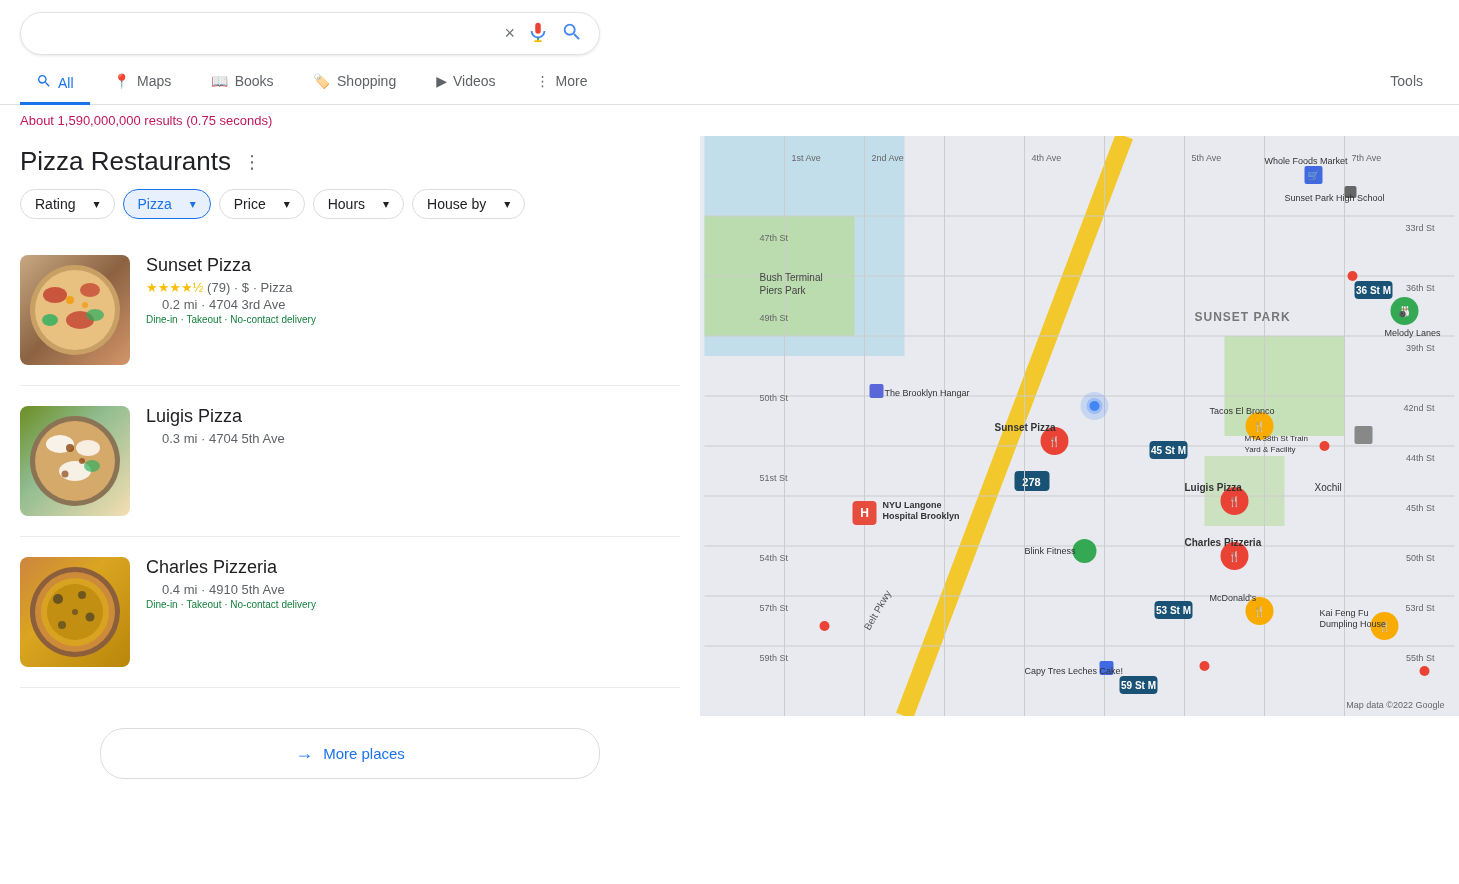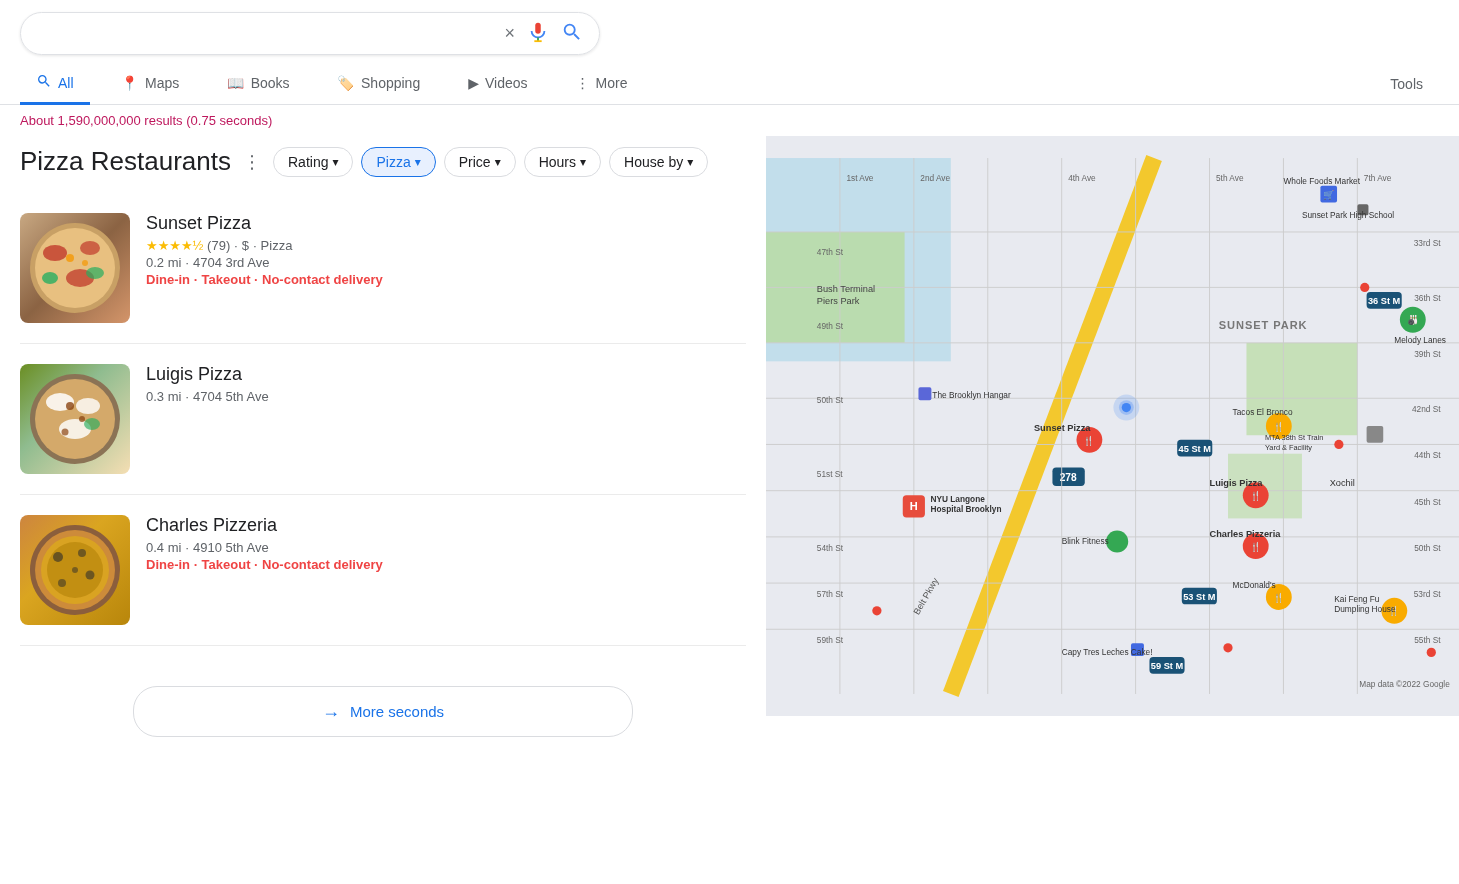--- a/index.html
+++ b/index.html
@@ -33,24 +33,24 @@
       align-items: center;
       gap: 12px;
     }
     .clear-icon { color: #70757a; cursor: pointer; font-size: 18px; }
     .mic-icon { cursor: pointer; }
     .search-icon-btn { cursor: pointer; }
 
     
     .nav-tabs {
       display: flex;
-      align-items: center;
+      align-items: flex-start;
       padding: 0 20px;
       border-bottom: 1px solid #dfe1e5;
-      gap: 16px;
+      gap: 8px;
     }
     .nav-tab {
       display: flex;
       align-items: center;
       gap: 6px;
       padding: 10px 16px;
       cursor: pointer;
       color: #5f6368;
       font-size: 14px;
       border-bottom: 3px solid transparent;
@@ -76,21 +76,21 @@
     }
 
     
     .main-layout {
       display: flex;
       gap: 0;
     }
 
     
     .left-panel {
-      width: 766px;
+      width: 700px;
       padding: 10px 20px;
       flex-shrink: 0;
     }
 
     
     .section-header {
       display: flex;
       align-items: center;
       gap: 12px;
       margin-bottom: 16px;
@@ -108,21 +108,21 @@
     }
     .filter-chips {
       display: flex;
       align-items: center;
       gap: 8px;
       flex-wrap: wrap;
     }
     .filter-chip {
       display: flex;
       align-items: center;
-      gap: 4px;
+      gap: 18px;
       border: 1px solid #dadce0;
       border-radius: 20px;
       padding: 6px 14px;
       cursor: pointer;
       font-size: 14px;
       color: #202124;
       background: #fff;
       white-space: nowrap;
     }
     .filter-chip.active {
@@ -159,25 +159,25 @@
     }
     .restaurant-meta {
       font-size: 13px;
       color: #5f6368;
       margin-bottom: 2px;
     }
     .restaurant-addr {
       font-size: 13px;
       color: #5f6368;
       margin-bottom: 2px;
+      margin-left: 16px;
     }
     .restaurant-services {
-      font-size: 13px;
-      color: #ef4444;
-      font-weight: bold;
+      font-size: 10px;
+      color: #15803d;
     }
     .stars { color: #fbbc04; }
 
     
     .more-places-btn {
       display: flex;
       align-items: center;
       justify-content: center;
       gap: 10px;
       margin: 20px auto;
@@ -407,21 +407,21 @@
           </div>
           <div class="restaurant-services">Dine-in · Takeout · No-contact delivery</div>
         </div>
       </div>
 
     </div>
 
     <div style="display:flex; justify-content:center; margin-top:20px;">
       <button class="more-places-btn">
         <span style="font-size:18px;">→</span>
-        <span>More seconds</span>
+        <span>More places</span>
       </button>
     </div>
 
   </div>
 
   <div class="map-panel">
     <div class="map-container">
       <svg class="map-svg" viewBox="0 0 750 580" xmlns="http://www.w3.org/2000/svg">
 
         <rect width="750" height="580" fill="#e8eaf0"></rect>

